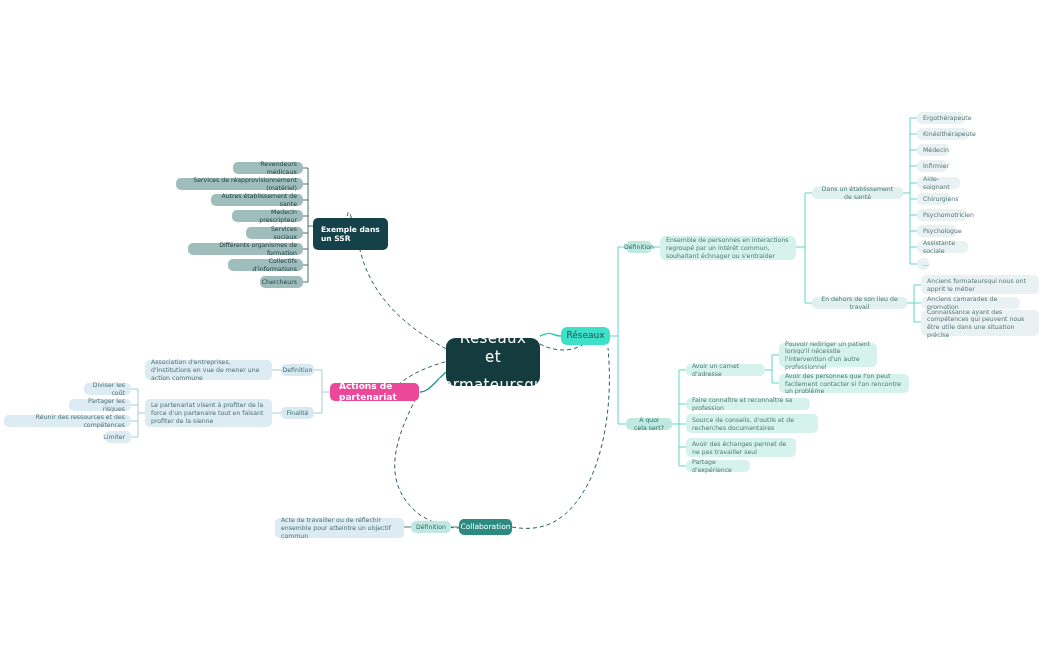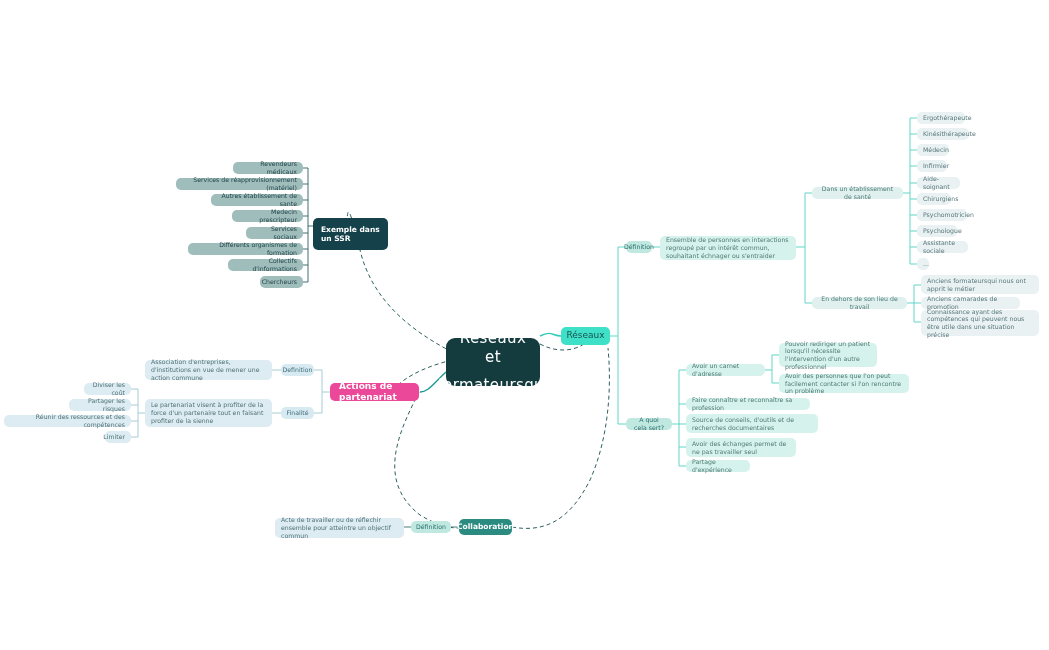--- a/index.html
+++ b/index.html
@@ -61,21 +61,21 @@
     color: #ffffff;
     font-size: 9px;
     font-weight: bold;
     padding: 5px 9px;
     justify-content: center;
   }
   .main-mid {
     background: #2b8b80;
     color: #ffffff;
     font-size: 7.5px;
-    font-weight: bold;
+    font-weight: normal;
     padding: 4px 8px;
     justify-content: center;
   }
   .main-cyan {
     background: #3fe0c8;
     color: #19514f;
     font-size: 9px;
     padding: 5px 10px;
     justify-content: center;
   }
@@ -196,21 +196,21 @@
       <path d="M 459 527 L 451 527"></path>
       <path d="M 411 527 L 404 527"></path>
     </g>
   </svg>
 
   <div class="node root" style="left:446px; top:338px; width:94px; height:48px;">
     <span class="l1">Réseaux et</span>
     <span class="l2">formateursqui</span>
   </div>
 
-  <div class="node main-cyan" style="left:561px; top:327px; width:49px; height:18px;">
+  <div class="node main-cyan" style="left:561px; top:327px; width:49px; height:18px;border-radius:6px;">
     <span>Réseaux</span>
   </div>
 
   <div class="node sub sub-lbl-mint center-align" style="left:626px; top:241px; width:26px; height:12px;">
     <span>Définition</span>
   </div>
   <div class="node sub sub-mint left-align multiline" style="left:660px; top:236px; width:136px; height:24px;">
     <span>Ensemble de personnes en interactions regroupé par un intérêt commun, souhaitant échnager ou s'entraider</span>
   </div>
 

